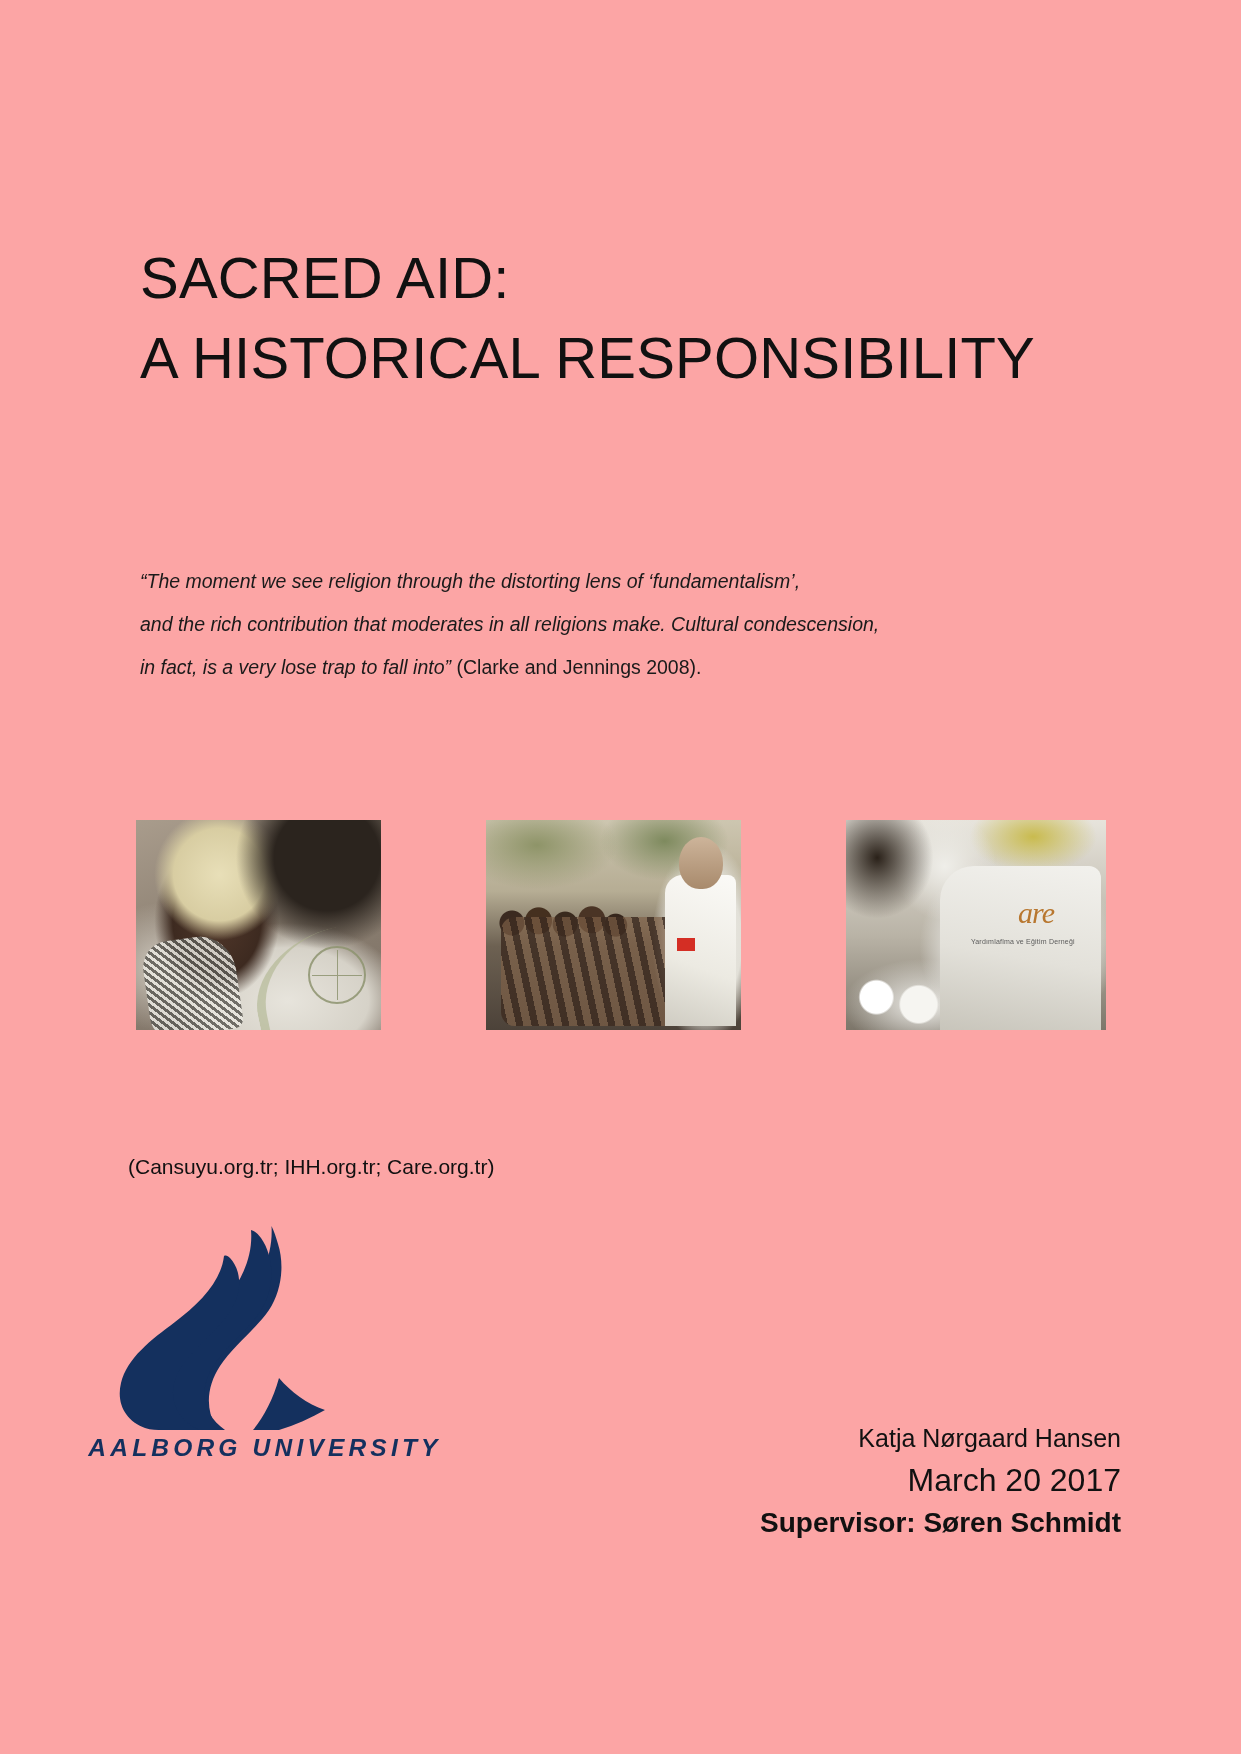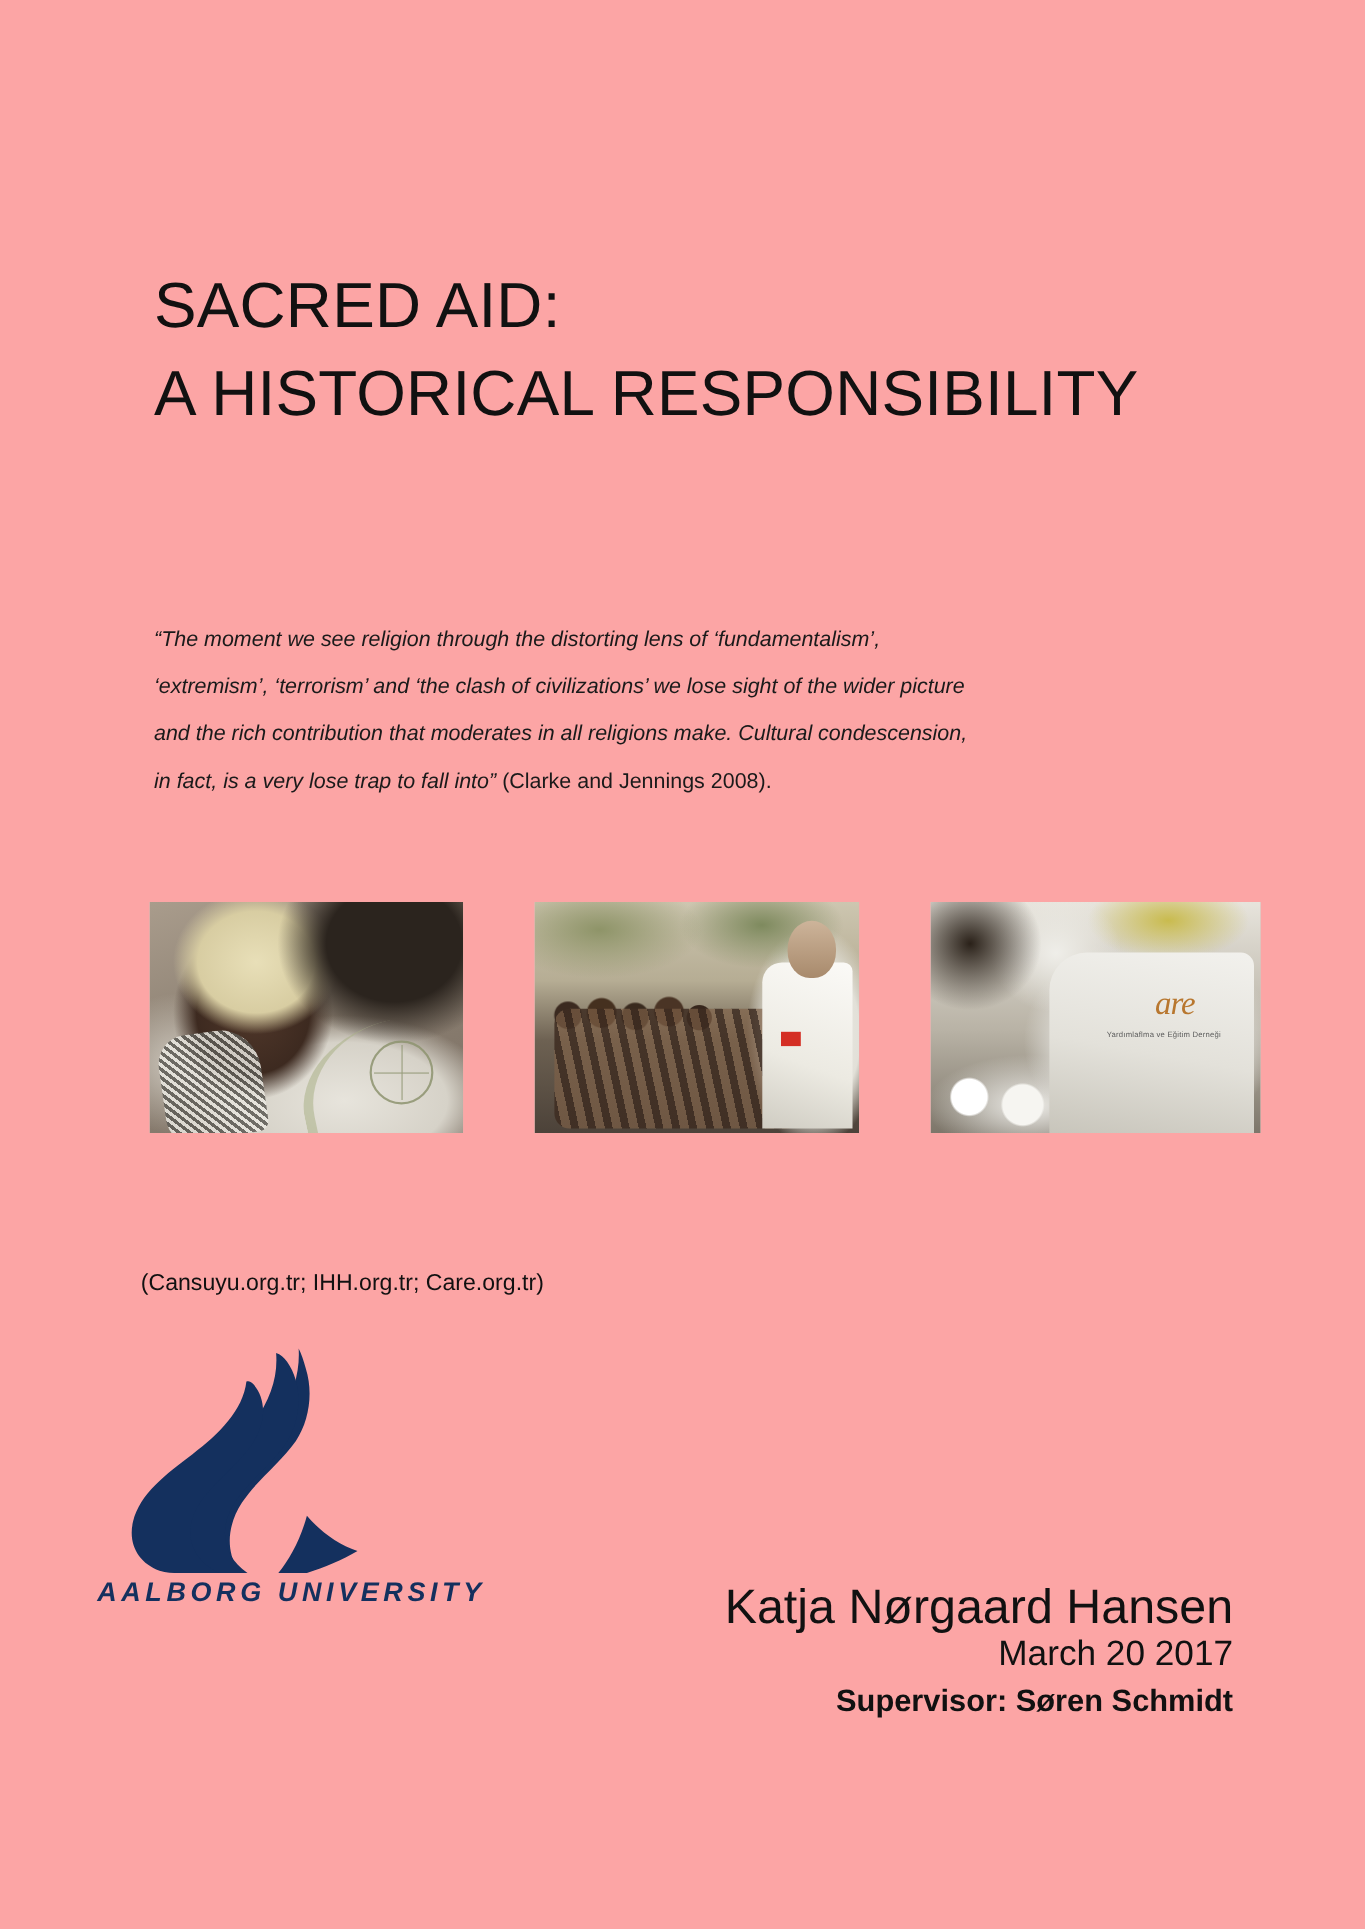--- a/index.html
+++ b/index.html
@@ -76,21 +76,20 @@
     top: 820px;
     width: 970px;
     height: 210px;
   }
   .photo {
     position: absolute;
     top: 0;
     height: 210px;
     overflow: hidden;
     background: #cfc9c0;
-    padding-left: 40px;
   }
   .photo-1 { left: 0px;   width: 245px; }
   .photo-2 { left: 350px; width: 255px; }
   .photo-3 { left: 710px; width: 260px; }
 
   
   .p1-bg {
     position: absolute; inset: 0;
     background:
       radial-gradient(ellipse 60% 70% at 78% 18%, #2b241e 0%, #2b241e 36%, rgba(43,36,30,0) 62%),
@@ -272,25 +271,24 @@
   }
 
   
   .author-block {
     position: absolute;
     right: 120px;
     top: 1415px;
     text-align: right;
   }
   .author-name {
-    font-size: 44px;
+    font-size: 25px;
     line-height: 46px;
     color: #111111;
     white-space: nowrap;
-    margin-top: 23px;
   }
   .author-date {
     font-size: 32px;
     line-height: 38px;
     color: #111111;
     white-space: nowrap;
   }
   .author-supervisor {
     font-size: 28px;
     line-height: 48px;
@@ -304,21 +302,20 @@
 
 <div class="page">
 
   <div class="title-block">
     <div class="title-line">SACRED AID:</div>
     <div class="title-line">A HISTORICAL RESPONSIBILITY</div>
   </div>
 
   <div class="quote-block">
     <div>“The moment we see religion through the distorting lens of ‘fundamentalism’,</div>
-    <div>‘extremism’, ‘terrorism’ and ‘the clash of civilizations’ we lose sight of the wider picture</div>
     <div>and the rich contribution that moderates in all religions make. Cultural condescension,</div>
     <div class="last-line"><span>in fact, is a very lose trap to fall into”</span><span class="cite"> (Clarke and Jennings 2008).</span></div>
   </div>
 
   <div class="photo-strip">
 
     <div class="photo photo-1">
       <div class="p1-bg"></div>
       <div class="p1-stripe"></div>
       <div class="p1-scarf"></div>

